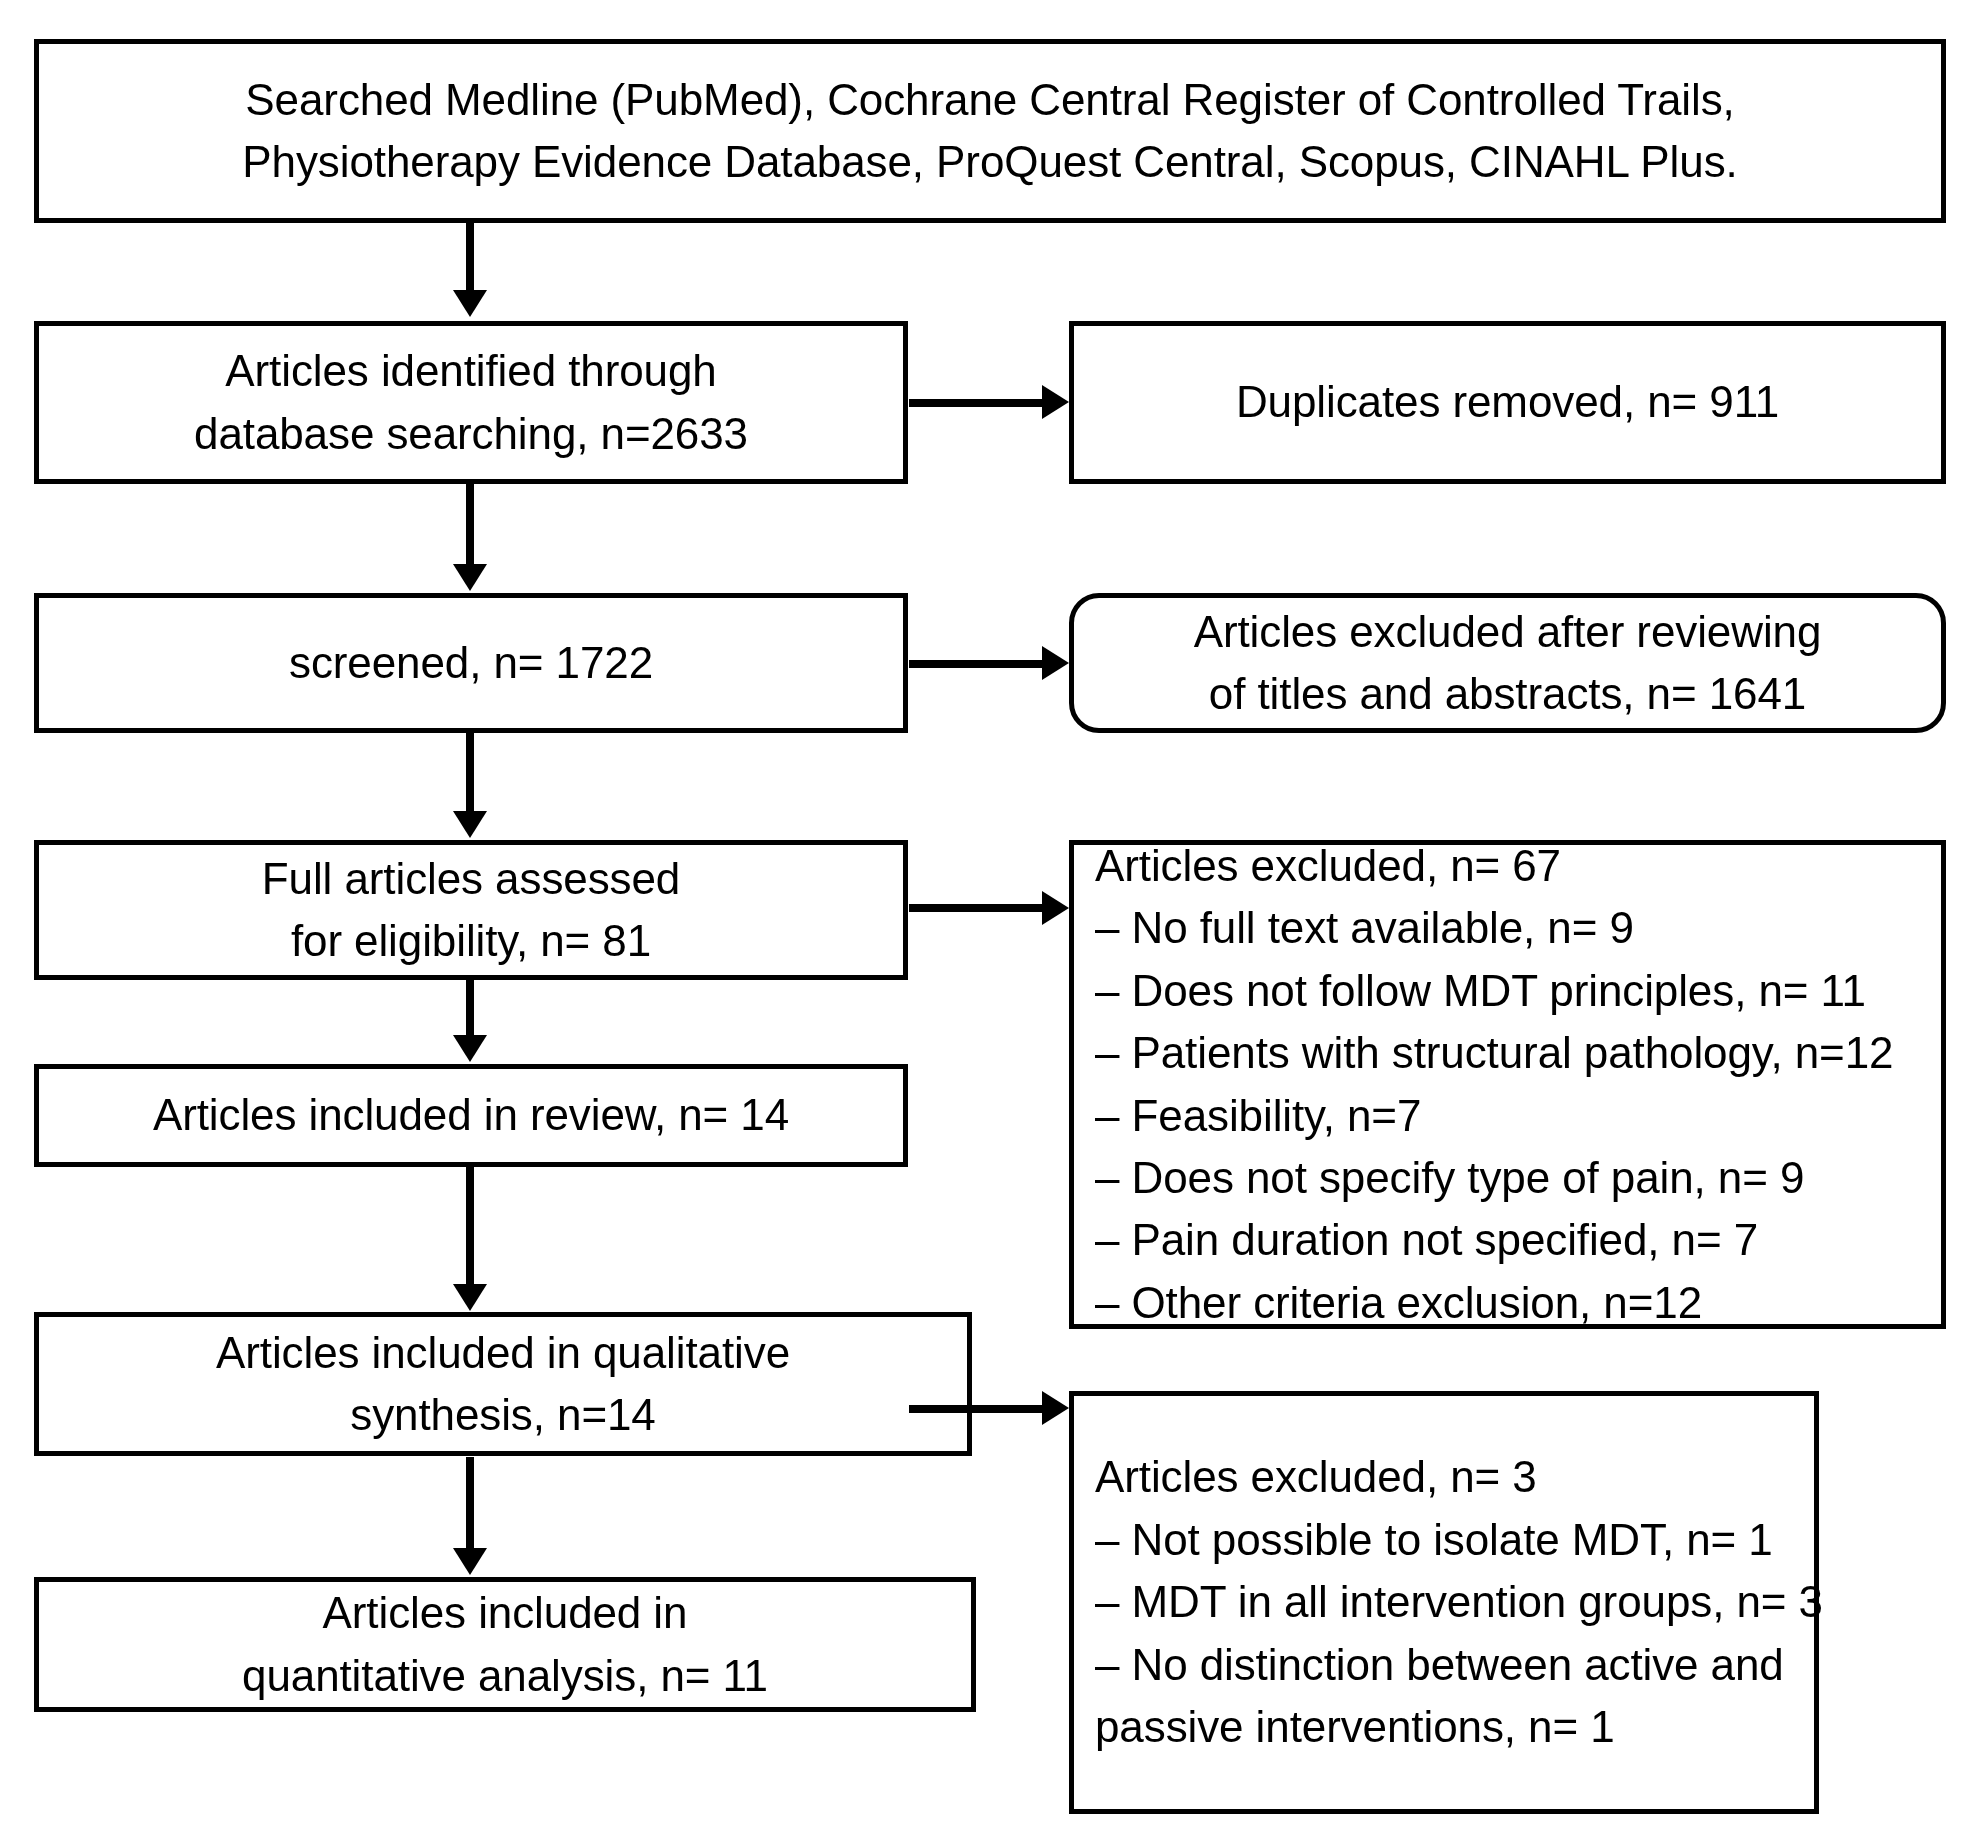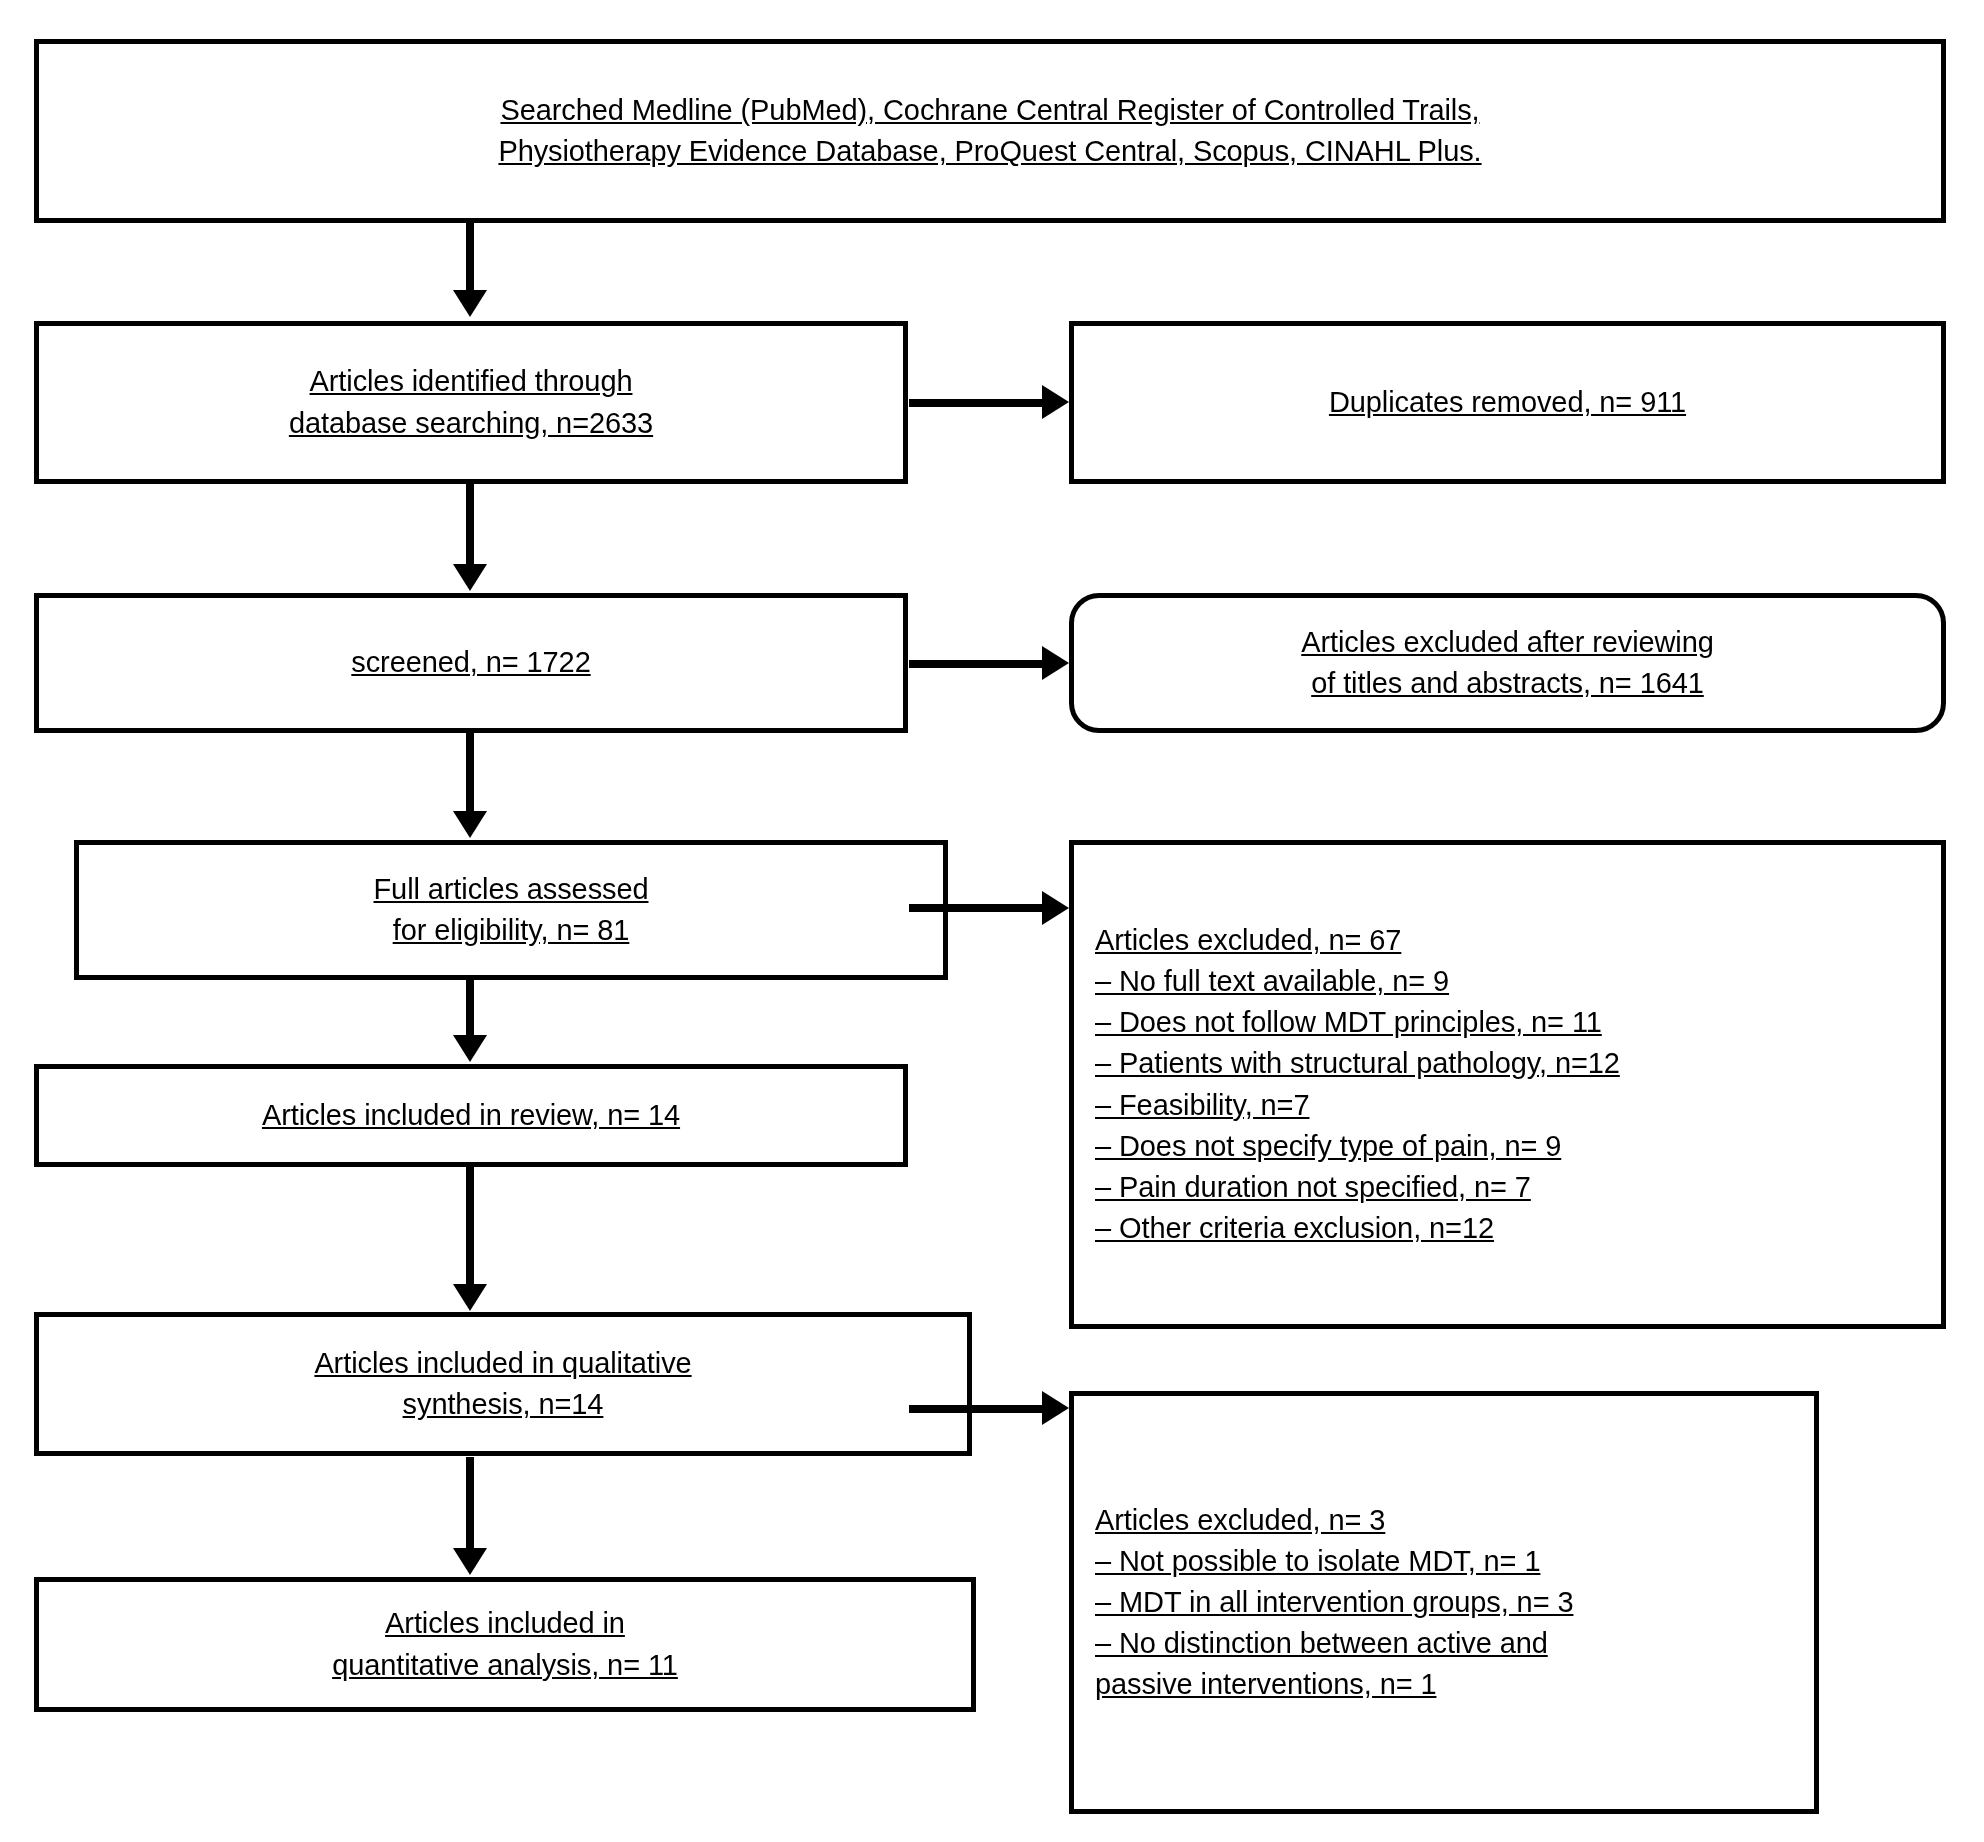--- a/index.html
+++ b/index.html
@@ -22,25 +22,24 @@
     border: 5.6px solid #000000;
     background: #ffffff;
     display: flex;
     flex-direction: column;
     justify-content: center;
   }
   .box.center   { align-items: center; text-align: center; }
   .box.leftalign{ align-items: flex-start; text-align: center; }
 
   .line {
-    font-size: 29px;
+    font-size: 44px;
     line-height: 1.42;
     white-space: nowrap;
     letter-spacing: -0.1px;
-    text-decoration: underline;
   }
   .box.leftalign .line { padding-left: 21px; }
 
   
   .vline {
     position: absolute;
     background: #000000;
     width: 8.1px;
   }
   .hline {
@@ -99,21 +98,21 @@
     <div class="line">Articles excluded after reviewing</div>
     <div class="line">of titles and abstracts, n= 1641</div>
   </div>
 
   <div class="hline" style="left:909px; top:660px; width:138px;"></div>
   <div class="arrow-right" style="left:1042px; top:646px;"></div>
 
   <div class="vline" style="left:466px; top:733px; height:81px;"></div>
   <div class="arrow-down" style="left:453px; top:811px;"></div>
 
-  <div class="box center" style="left:34px; top:840px; width:874px; height:140px;margin-left:40px;">
+  <div class="box center" style="left:34px; top:840px; width:874px; height:140px;">
     <div class="line">Full articles assessed</div>
     <div class="line">for eligibility, n= 81</div>
   </div>
 
   <div class="box leftalign" style="left:1069px; top:840px; width:877px; height:489px;">
     <div class="line">Articles excluded, n= 67</div>
     <div class="line">– No full text available, n= 9</div>
     <div class="line">– Does not follow MDT principles, n= 11</div>
     <div class="line">– Patients with structural pathology, n=12</div>
     <div class="line">– Feasibility, n=7</div>

